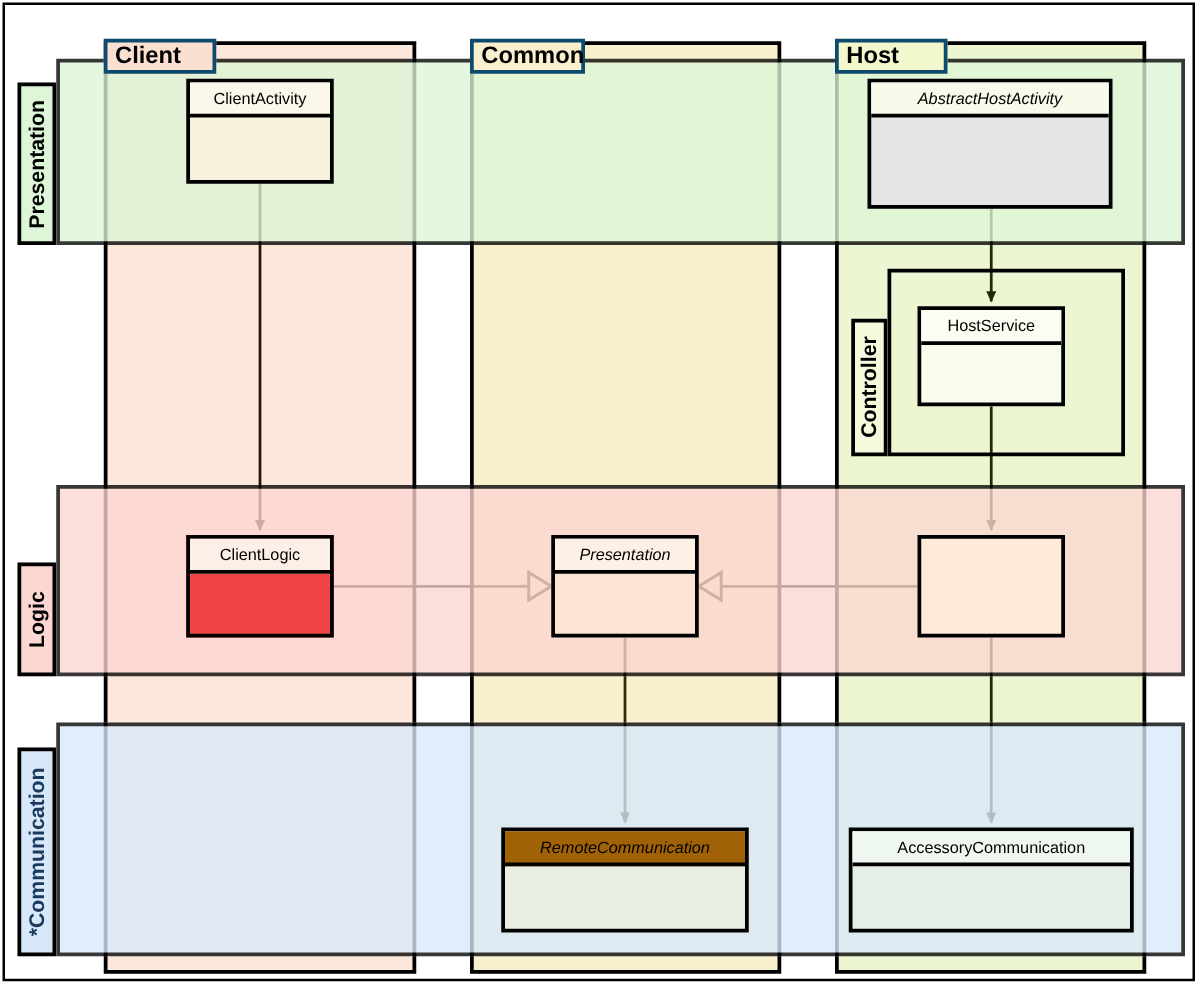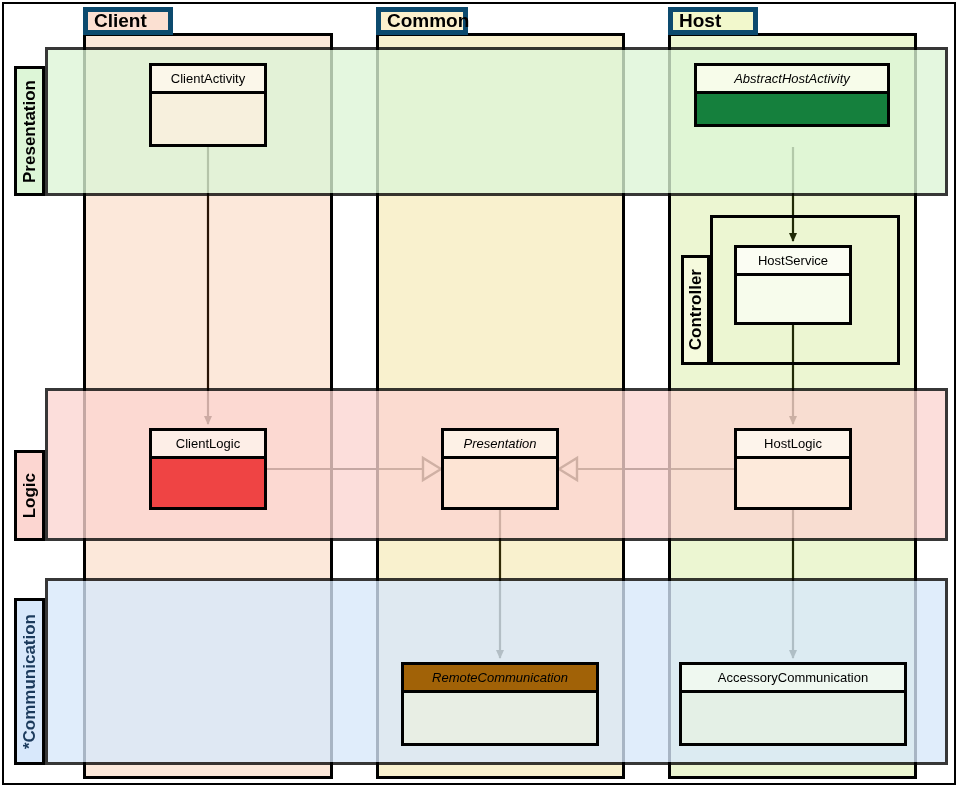--- a/index.html
+++ b/index.html
@@ -13,22 +13,22 @@
   
   .layer-band{position:absolute;box-sizing:border-box;border:3px solid #000;}
   .layer-tab{position:absolute;box-sizing:border-box;border:3px solid #000;
     display:flex;align-items:center;justify-content:center;}
   .layer-tab span{
     writing-mode:vertical-rl;transform:rotate(180deg);
     font-weight:bold;font-size:17px;letter-spacing:0px;white-space:nowrap;}
 
   
   .col-pkg{position:absolute;box-sizing:border-box;border:3px solid #000;}
-  .col-tab{position:absolute;box-sizing:border-box;border:5px solid #0c4a6e;
-    display:flex;align-items:center;padding-left:6px;}
+  .col-tab{position:absolute;box-sizing:border-box;border:3px solid #0c4a6e;
+    display:flex;align-items:center;padding-left:6px;margin-top:24px;}
   .col-tab span{font-weight:bold;font-size:19px;white-space:nowrap;color:#000;}
 
   
   .sub-band{position:absolute;box-sizing:border-box;border:3px solid #000;}
   .sub-tab{position:absolute;box-sizing:border-box;border:3px solid #000;
     display:flex;align-items:center;justify-content:center;}
   .sub-tab span{writing-mode:vertical-rl;transform:rotate(180deg);
     font-weight:bold;font-size:17px;white-space:nowrap;}
 
   
@@ -113,38 +113,37 @@
 
     <path d="M441,469 L423,458 L423,480 z" fill="#fff" stroke="#000" stroke-width="2.4"></path>
     <path d="M559,469 L577,458 L577,480 z" fill="#fff" stroke="#000" stroke-width="2.4"></path>
   </svg>
 
   <div id="classes-layer">
       <div class="uml-class" style="left: 149px; top: 63px; width: 118px; height: 84px; background: rgb(247, 240, 221); z-index: 10;">
         <div class="uml-name" style="background: rgb(251, 247, 234);">ClientActivity</div>
         <div class="uml-body"></div>
       </div>
-      <div class="uml-class" style="left: 694px; top: 63px; width: 196px; height: 64px; background: #15803d; z-index: 10;">
+      <div class="uml-class" style="left: 694px; top: 63px; width: 196px; height: 104px; background: #e5e5e5; z-index: 10;">
         <div class="uml-name abstract" style="background: rgb(247, 252, 234);">AbstractHostActivity</div>
         <div class="uml-body"></div>
       </div>
       <div class="uml-class" style="left: 734px; top: 245px; width: 118px; height: 80px; background: rgb(247, 252, 236); z-index: 10;">
         <div class="uml-name" style="background: rgb(251, 253, 243);">HostService</div>
         <div class="uml-body"></div>
       </div>
       <div class="uml-class" style="left: 149px; top: 428px; width: 118px; height: 82px; background: #ef4444; z-index: 10;">
         <div class="uml-name" style="background: rgb(253, 238, 231);">ClientLogic</div>
         <div class="uml-body"></div>
       </div>
       <div class="uml-class" style="left: 441px; top: 428px; width: 118px; height: 82px; background: rgb(253, 228, 212); z-index: 10;">
         <div class="uml-name abstract" style="background: rgb(253, 241, 230);">Presentation</div>
         <div class="uml-body"></div>
       </div>
       <div class="uml-class" style="left: 734px; top: 428px; width: 118px; height: 82px; background: rgb(253, 234, 219); z-index: 10;">
-        <div class="uml-name" style="background: rgb(253, 244, 235);">HostLogic</div>
         <div class="uml-body"></div>
       </div>
       <div class="uml-class" style="left: 401px; top: 662px; width: 198px; height: 84px; background: rgb(232, 238, 228); z-index: 10;">
         <div class="uml-name" style="background: #a16207; font-style: italic;">RemoteCommunication</div>
         <div class="uml-body"></div>
       </div>
       <div class="uml-class" style="left: 679px; top: 662px; width: 228px; height: 84px; background: rgb(228, 240, 230); z-index: 10;">
         <div class="uml-name" style="background: rgb(239, 248, 240);">AccessoryCommunication</div>
         <div class="uml-body"></div>
       </div>

